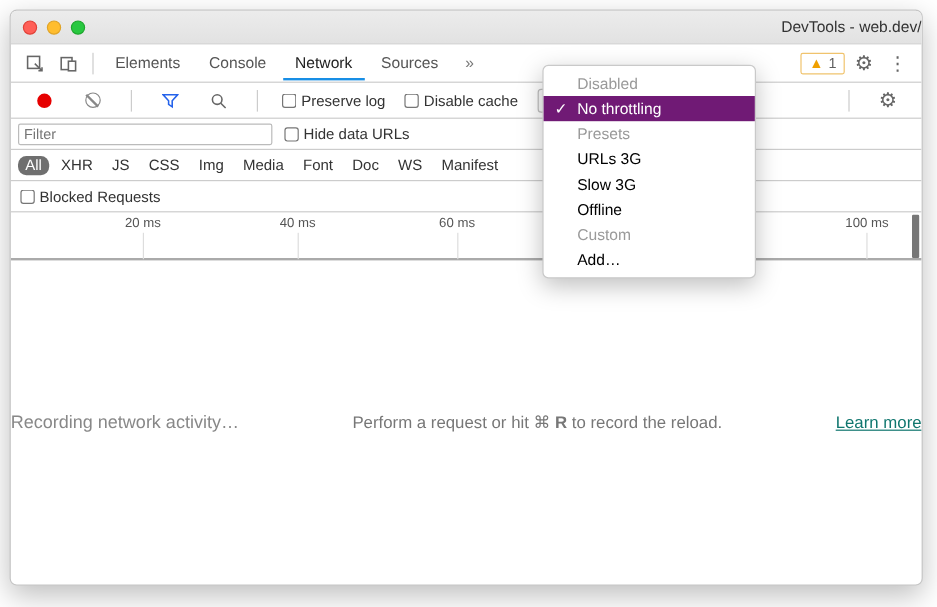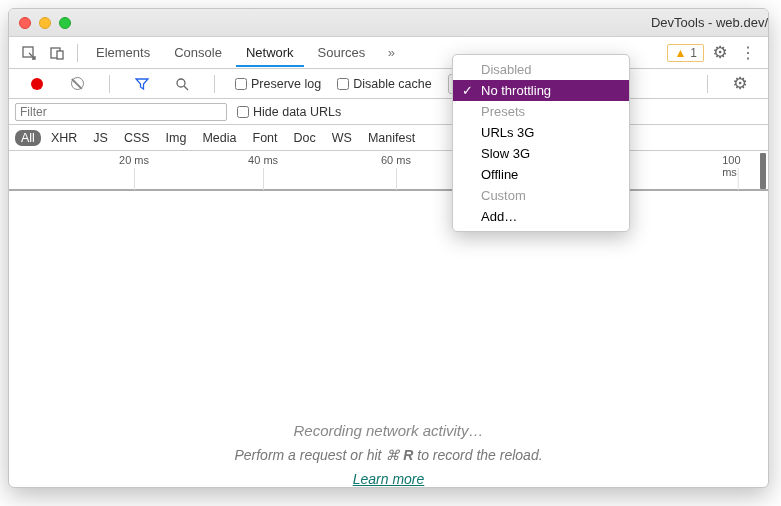--- a/index.html
+++ b/index.html
@@ -118,25 +118,25 @@
       padding:0 8px;
       font-size:12.5px;
       gap:5px;
       color:#333;
     }
     .timeline {
       height:40px;
       border-bottom:2px solid #aaa;
       position:relative;
     }
-    .tick { position:absolute; top:3px; font-size:11px; color:#555; transform:translateX(-50%);margin-left:15px; }
+    .tick { position:absolute; top:3px; font-size:11px; color:#555; transform:translateX(-50%); }
     .tick::before { content:""; position:absolute; left:50%; top:14px; width:1px; height:22px; background:#ddd;}
     .rhandle { position:absolute; right:2px; top:2px; width:6px; height:36px; background:#777; border-radius:1px;}
 
-    .empty { flex:1; display:flex; flex-direction:column; align-items:center; justify-content:flex-end; color:#777; font-size:14px; gap:8px;font-style:italic;}
+    .empty { flex:1; display:flex; flex-direction:row; align-items:center; justify-content:space-between; color:#777; font-size:14px; gap:8px;}
     .empty .line1 { font-size:15px; color:#888;}
     .empty a { color:#0f766e; text-decoration:underline; }
 
     
     .dropdown {
       position:absolute;
       top:54px; left:452px;
       width:178px;
       background:#fff;
       border:1px solid #c9c9c9;
@@ -254,20 +254,26 @@
     <span class="type">Img</span>
     <span class="type">Media</span>
     <span class="type">Font</span>
     <span class="type">Doc</span>
     <span class="type">WS</span>
     <span class="type">Manifest</span>
     <span style="width:115px"></span>
     <span class="type">ocked cookies</span>
   </div>
 
+  <div class="blockedbar">
+    <label class="chk">
+      <input type="checkbox" style="">
+        <span>Blocked Requests</span>
+    </label>
+  </div>
 
   <div class="timeline">
     <span class="tick" style="left:14.5%">20 ms</span>
     <span class="tick" style="left:31.5%">40 ms</span>
     <span class="tick" style="left:49%">60 ms</span>
     <span class="tick" style="left:94%">100 ms</span>
     <span class="rhandle"></span>
   </div>
 
   <div class="empty">

